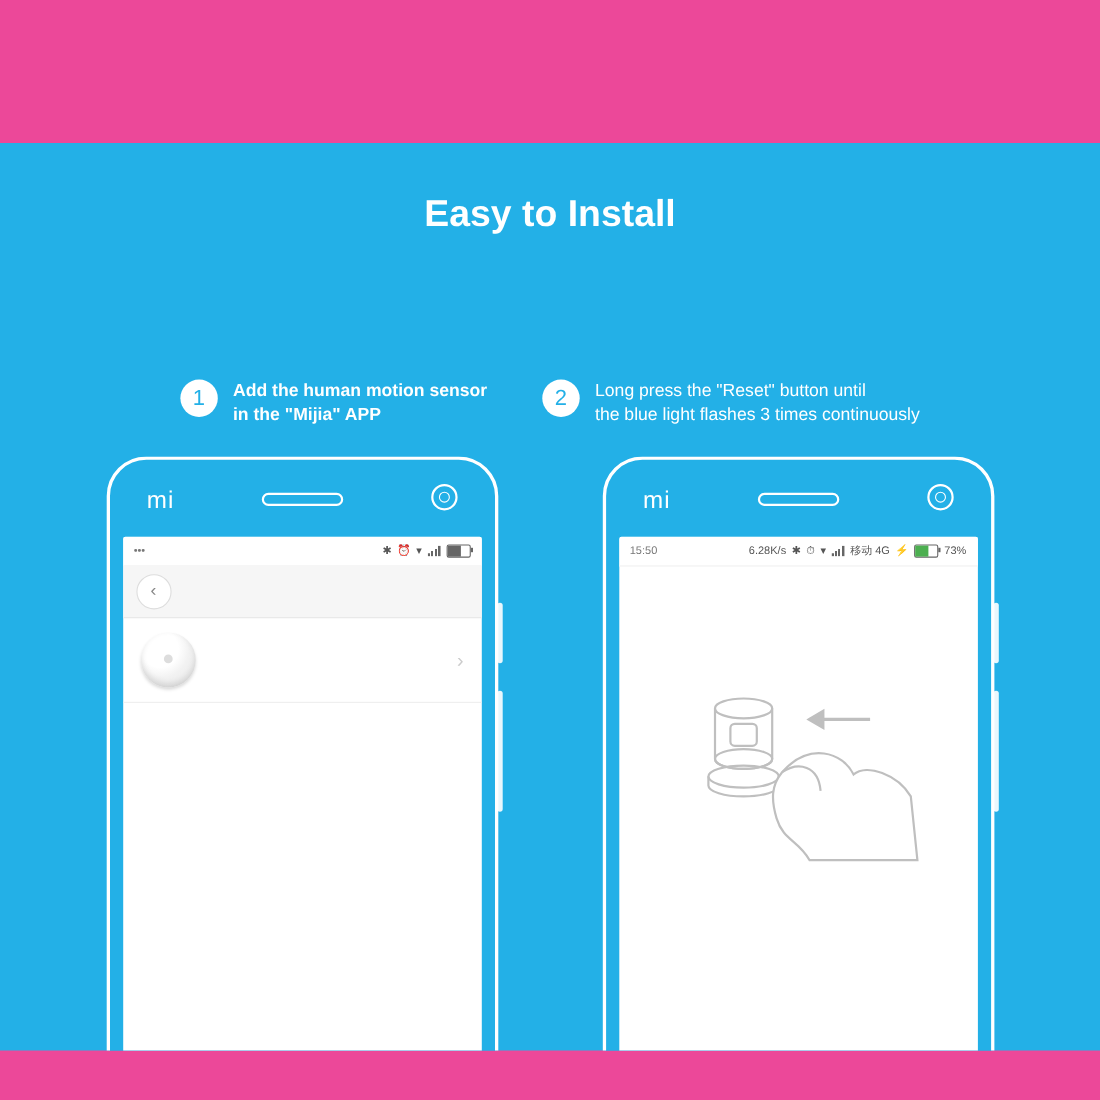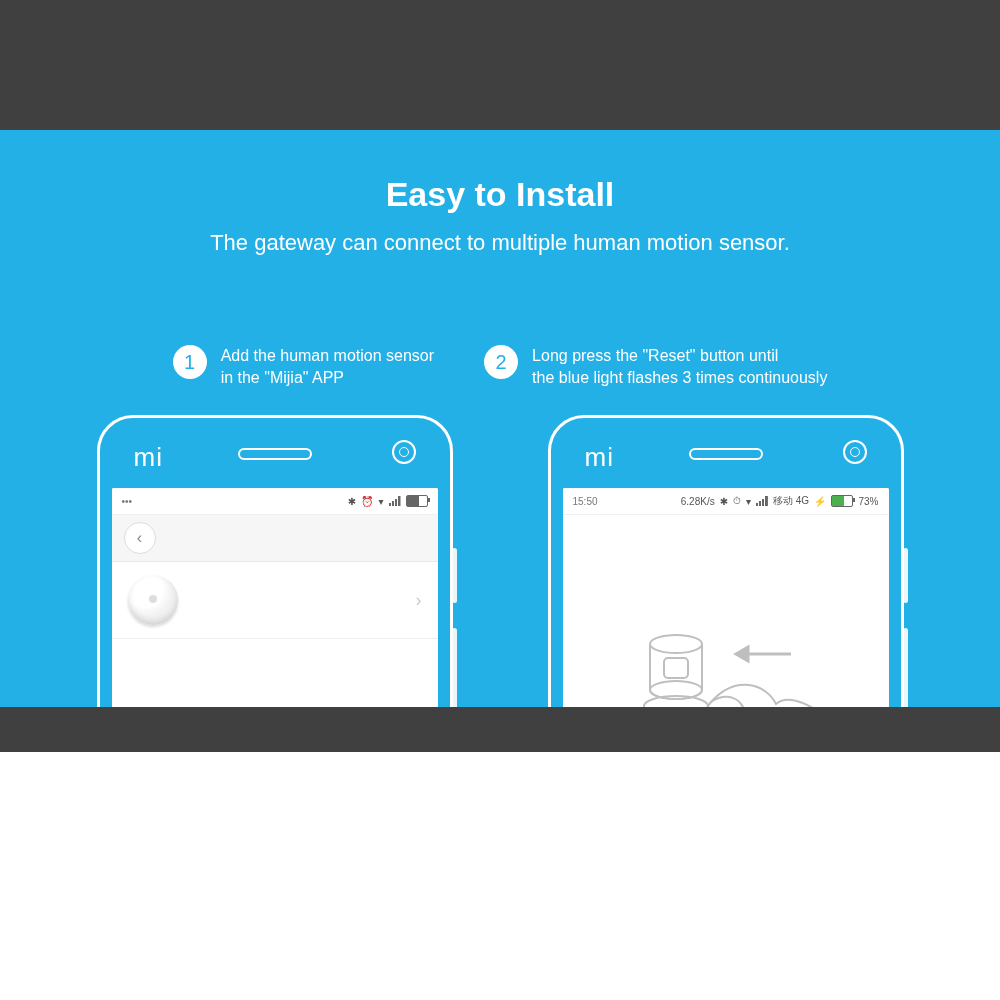--- a/index.html
+++ b/index.html
@@ -1,30 +1,30 @@
 <!DOCTYPE html>
 <html><head>
 <meta charset="utf-8">
 <style>
   html,body{margin:0;padding:0;width:1000px;height:1000px;background:#fff;font-family:"Helvetica Neue",Arial,sans-serif;}
-  .canvas{width:1000px;height:752px;position:relative;background:#404040;}
+  .canvas{width:1000px;height:1000px;position:relative;background:#ec4899;}
   .band{position:absolute;left:0;right:0;top:130px;bottom:45px;background:#23b0e7;}
   .title{position:absolute;top:175px;left:0;right:0;text-align:center;color:#fff;font-size:34px;font-weight:600;}
   .subtitle{position:absolute;top:230px;left:0;right:0;text-align:center;color:#fff;font-size:22px;font-weight:300;}
   .steps{position:absolute;top:345px;left:0;right:0;display:flex;justify-content:center;gap:40px;}
   .step{display:flex;align-items:flex-start;gap:14px;}
   .num{width:34px;height:34px;border-radius:50%;background:#fff;color:#23b0e7;display:flex;align-items:center;justify-content:center;font-size:20px;font-weight:500;flex:none;}
   .step-text{color:#fff;font-size:16px;line-height:1.35;font-weight:300;max-width:320px;}
   .phones{position:absolute;top:415px;left:0;right:0;bottom:45px;display:flex;justify-content:center;gap:95px;overflow:hidden;}
   .phone{width:350px;height:720px;border:3px solid #fff;border-radius:36px;background:#23b0e7;position:relative;flex:none;}
   .btn-side{position:absolute;background:rgba(255,255,255,0.9);}
   .btn-pwr{right:-7px;top:130px;width:5px;height:55px;border-radius:3px;}
   .btn-vol{right:-7px;top:210px;width:5px;height:110px;border-radius:3px;}
   .speaker{position:absolute;top:30px;left:50%;transform:translateX(-50%);width:70px;height:8px;border:2px solid #fff;border-radius:6px;}
-  .logo{position:absolute;top:24px;left:34px;color:#fff;font-size:26px;letter-spacing:1px;font-weight:300;}
+  .logo{position:absolute;top:24px;left:34px;color:#fff;font-size:22px;letter-spacing:1px;font-weight:300;}
   .cam{position:absolute;top:22px;right:34px;width:20px;height:20px;border:2px solid #fff;border-radius:50%;}
   .cam::after{content:"";position:absolute;inset:5px;border:1.5px solid #fff;border-radius:50%;}
   .screen{position:absolute;top:70px;left:12px;right:12px;bottom:90px;background:#fff;border-radius:2px;overflow:hidden;}
   .status{height:26px;background:#fff;display:flex;align-items:center;justify-content:flex-end;padding:0 10px;gap:5px;color:#555;font-size:10px;border-bottom:1px solid #f0f0f0;}
   .status .left{margin-right:auto;color:#777;}
   .navbar{height:46px;background:#f6f6f6;border-bottom:1px solid #e8e8e8;display:flex;align-items:center;padding:0 12px;}
   .back{width:30px;height:30px;border-radius:50%;background:#fff;border:1px solid #ddd;display:flex;align-items:center;justify-content:center;color:#888;font-size:16px;}
   .row{height:76px;border-bottom:1px solid #eee;display:flex;align-items:center;padding:0 16px;gap:14px;}
   .sensor-ico{width:50px;height:50px;border-radius:50%;background:radial-gradient(circle at 35% 30%,#fff 0%,#fff 35%,#f2f2f2 55%,#e6e6e6 100%);box-shadow:inset 0 -3px 6px rgba(0,0,0,0.12),0 2px 3px rgba(0,0,0,0.15);position:relative;}
   .sensor-ico::after{content:"";position:absolute;top:20px;left:21px;width:8px;height:8px;border-radius:50%;background:#ddd;}
@@ -38,26 +38,25 @@
   .batt::after{content:"";position:absolute;right:-3px;top:2px;width:2px;height:4px;background:#666;}
   .batt i{display:block;height:100%;background:#4caf50;}
 </style>
 </head>
 <body>
 
 <div class="canvas">
   <div class="band"></div>
 
   <div class="title">Easy to Install</div>
-  <div class="subtitle">The gateway can connect to multiple human motion sensor.</div>
 
   <div class="steps">
     <div class="step">
       <div class="num">1</div>
-      <div class="step-text" style="white-space:pre-line;">Add the human motion sensor
+      <div class="step-text" style="white-space:pre-line;font-weight:bold;">Add the human motion sensor
 in the "Mijia" APP</div>
     </div>
     <div class="step" style="margin-left:10px;">
       <div class="num">2</div>
       <div class="step-text" style="white-space:pre-line;">Long press the "Reset" button until
 the blue light flashes 3 times continuously</div>
     </div>
   </div>
 
   <div class="phones">

